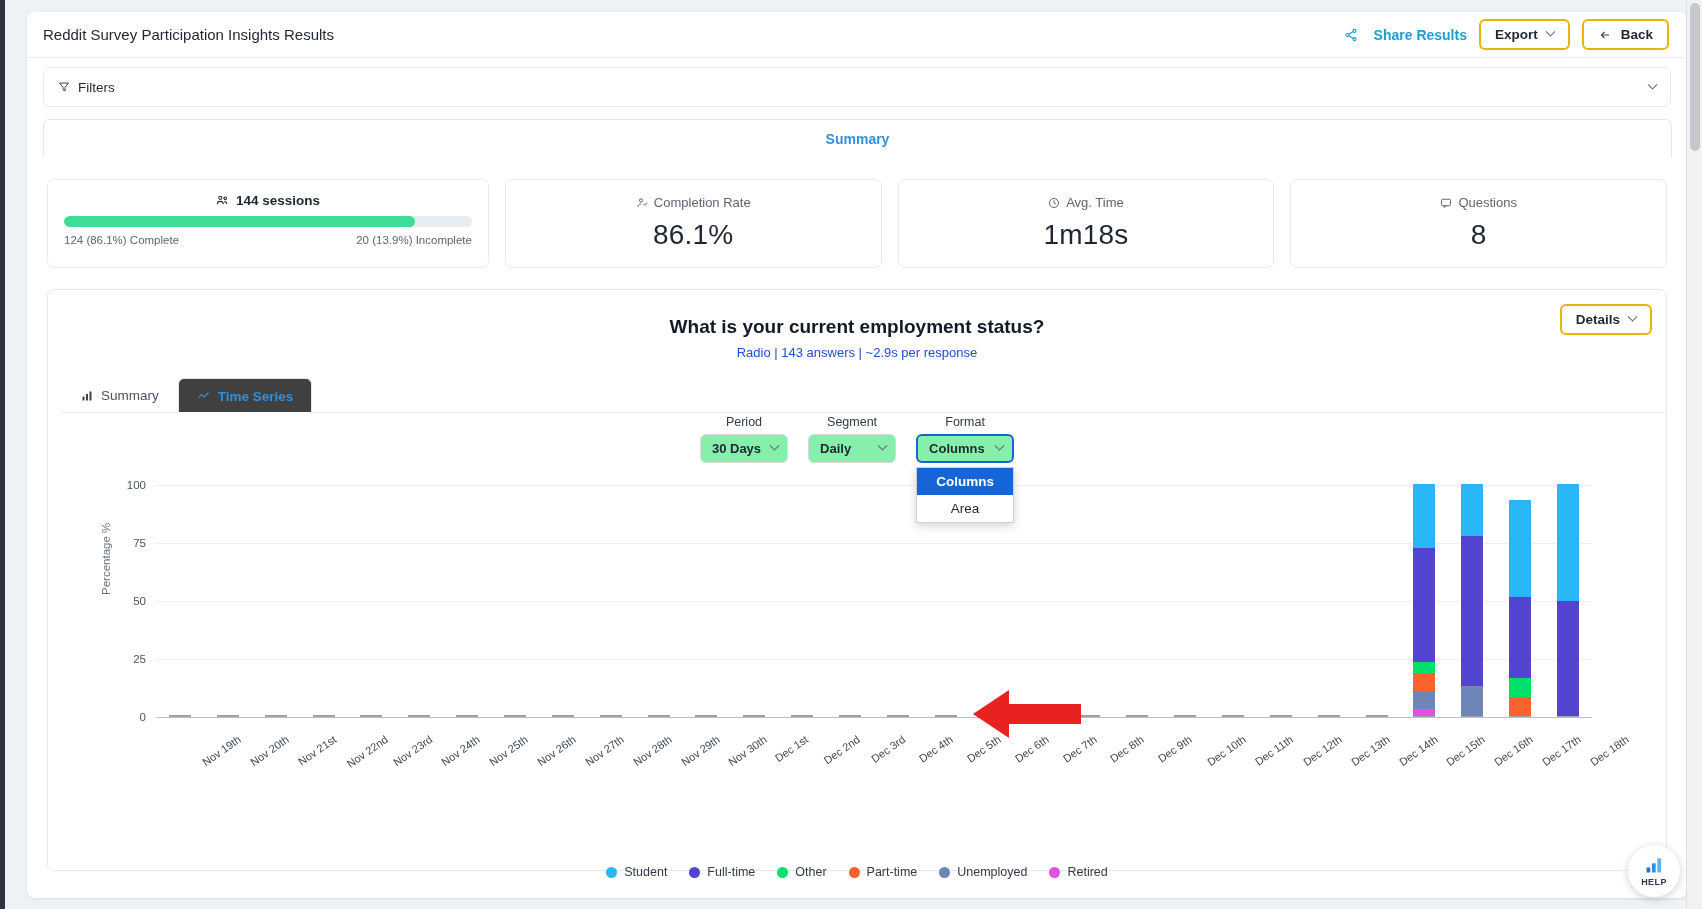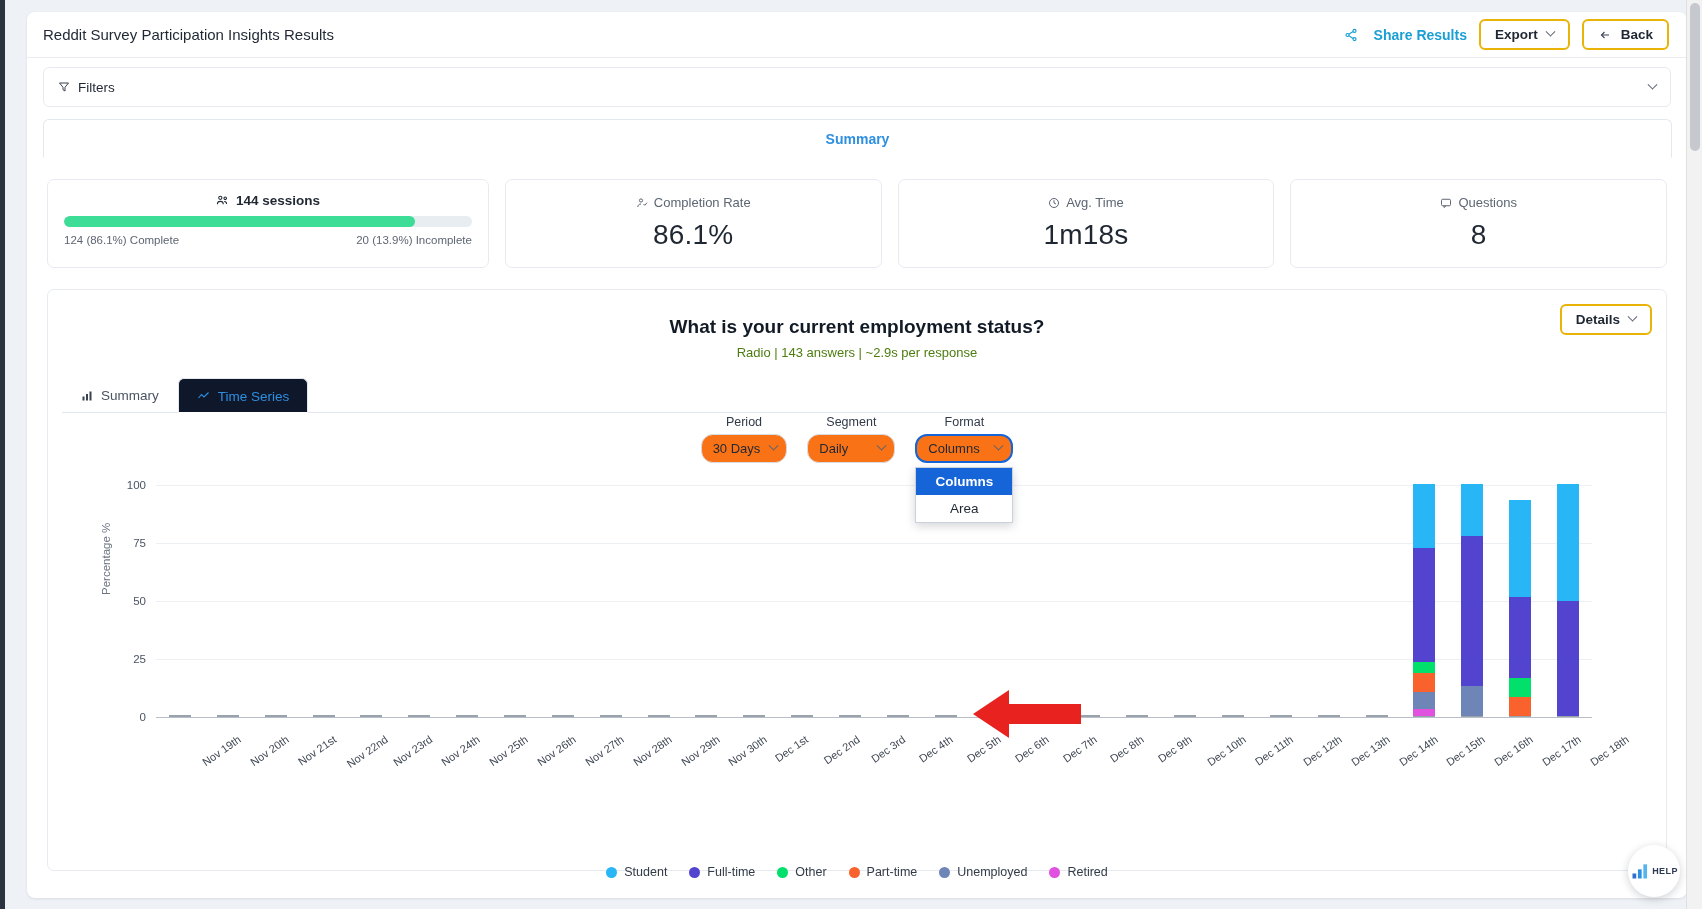--- a/index.html
+++ b/index.html
@@ -117,45 +117,45 @@
   
   .q-panel {
     margin: 21px 20px 0 20px; border: 1px solid #e7ebf1; border-radius: 7px;
     background: #fff; position: relative; height: 582px;
   }
   .details-btn { position: absolute; right: 14px; top: 14px; }
   .q-title {
     text-align: center; font-size: 19px; font-weight: 700;
     color: #121a26; padding-top: 26px;
   }
-  .q-sub { text-align: center; font-size: 13px; color: #4d7c0f; margin-top: 7px; }
+  .q-sub { text-align: center; font-size: 13px; color: #1d4ed8; margin-top: 7px; }
 
   .sub-tabs { display: flex; margin: 18px 0 0 14px; border-bottom: 1px solid #e3e8ee; }
   .sub-tab {
     padding: 9px 18px 8px; font-size: 13.5px; color: #4a5463; cursor: pointer;
     display: flex; align-items: center; gap: 8px;
     border: 1px solid transparent; border-radius: 6px 6px 0 0;
   }
   .sub-tab.active {
-    color: #2f8fe0; font-weight: 400; background: #0f172a;
+    color: #2f8fe0; font-weight: 700; background: #404040;
     border-color: #e3e8ee; border-bottom-color: #fff; margin-bottom: -1px;
   }
 
   
   .controls {
     display: flex; justify-content: center; gap: 20px; margin-top: 2px;
     position: relative; z-index: 20;
   }
   .control-group { text-align: center; }
   .control-label { font-size: 12.5px; color: #303a48; margin-bottom: 5px; }
   .select-box {
     display: flex; align-items: center; justify-content: space-between; gap: 10px;
     height: 29px; min-width: 80px; padding: 0 9px 0 11px;
-    border: 1px solid #d7dce3; border-radius: 12px; background: #f97316;
-    font-size: 13px; color: #1f2733; cursor: pointer;
+    border: 1px solid #d7dce3; border-radius: 6px; background: #86efac;
+    font-size: 13px; color: #1f2733; cursor: pointer; font-weight: bold;
   }
   .select-box.open { border: 2px solid #1565d8; }
   .dropdown-menu {
     position: absolute; top: 52px; left: 0; width: 100%;
     background: #fff; border: 1px solid #c9d1da;
     box-shadow: 0 3px 9px rgba(16,24,40,.18); z-index: 40;
   }
   .dd-item { padding: 6px 12px; font-size: 13.5px; color: #1f2733; cursor: pointer; }
   .dd-item.selected { background: #1565d8; color: #fff; font-weight: 700; }
   .fmt-wrap { position: relative; }
@@ -193,21 +193,21 @@
     font-size: 12.5px; color: #323b47;
   }
   .legend-item { display: flex; align-items: center; gap: 7px; cursor: pointer; }
   .legend-dot { width: 11px; height: 11px; border-radius: 50%; }
 
   
   .help-fab {
     position: absolute; right: 22px; bottom: 12px;
     width: 52px; height: 52px; border-radius: 50%; background: #fff;
     box-shadow: 0 2px 8px rgba(16,24,40,.2);
-    display: flex; flex-direction: row; align-items: center; justify-content: center;
+    display: flex; flex-direction: column; align-items: center; justify-content: center;
     gap: 2px; cursor: pointer; z-index: 70;
   }
   .help-text { font-size: 9px; font-weight: 700; color: #2b3a52; letter-spacing: .4px; }
   .icon-sm { display: inline-flex; align-items: center; }
 </style>
 </head>
 <body>
 
 <div class="viewport">
   <div class="page-scroll">

